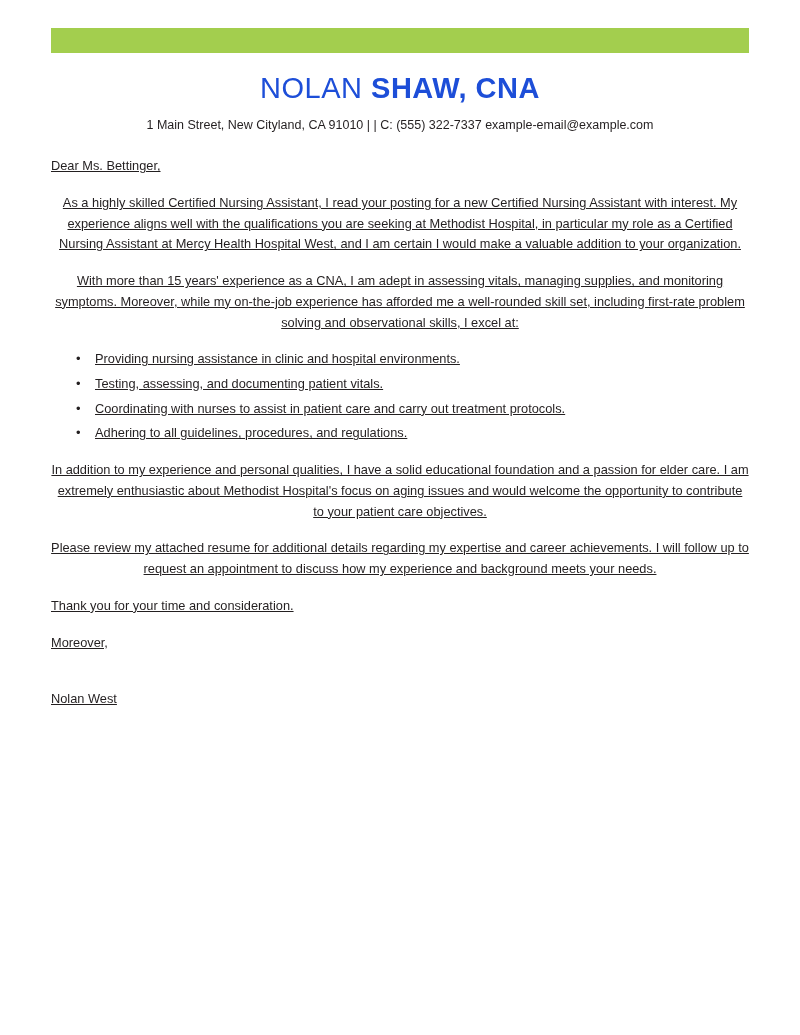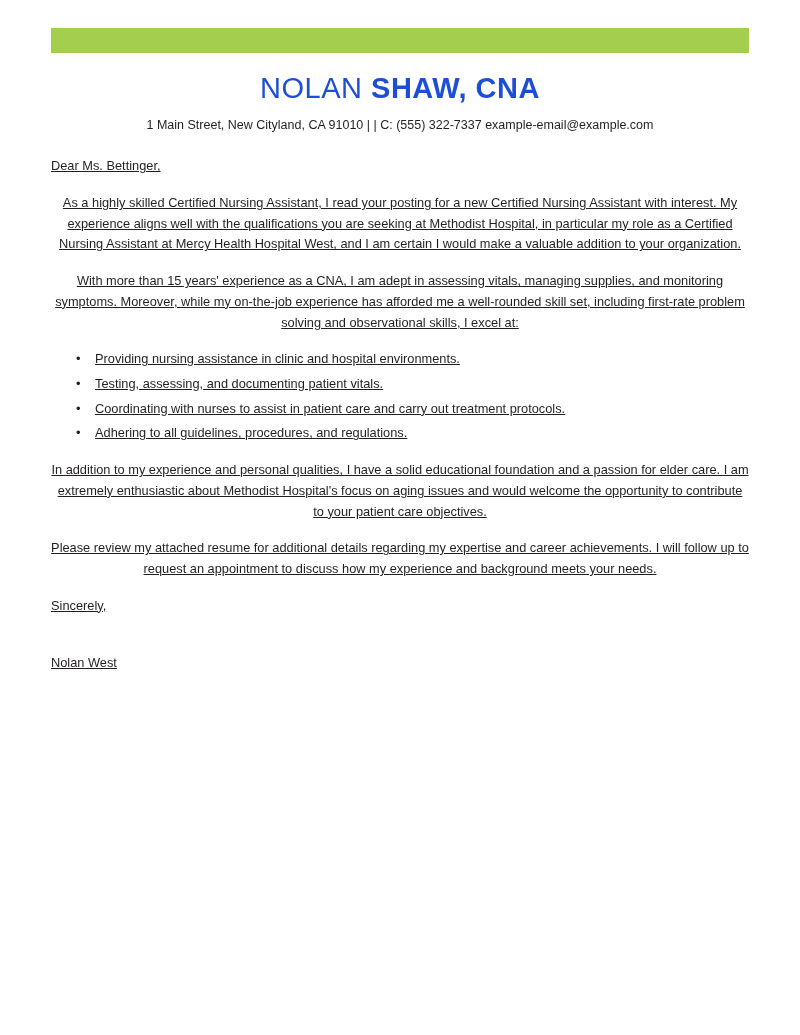--- a/index.html
+++ b/index.html
@@ -128,20 +128,21 @@
         <li>Providing nursing assistance in clinic and hospital environments.</li>
         <li>Testing, assessing, and documenting patient vitals.</li>
         <li>Coordinating with nurses to assist in patient care and carry out treatment protocols.</li>
         <li>Adhering to all guidelines, procedures, and regulations.</li>
       </ul>
 
       <p class="para">In addition to my experience and personal qualities, I have a solid educational foundation and a passion for elder care. I am extremely enthusiastic about Methodist Hospital's focus on aging issues and would welcome the opportunity to contribute to your patient care objectives.</p>
 
       <p class="para">Please review my attached resume for additional details regarding my expertise and career achievements. I will follow up to request an appointment to discuss how my experience and background meets your needs.</p>
 
+      <p class="closing">Thank you for your time and consideration.</p>
 
-      <p class="signoff">Sincerely,</p>
+      <p class="signoff">Moreover,</p>
 
       <p class="signature-name">Nolan West</p>
 
     </div>
   </div>
 </div>
 
 </body></html>

